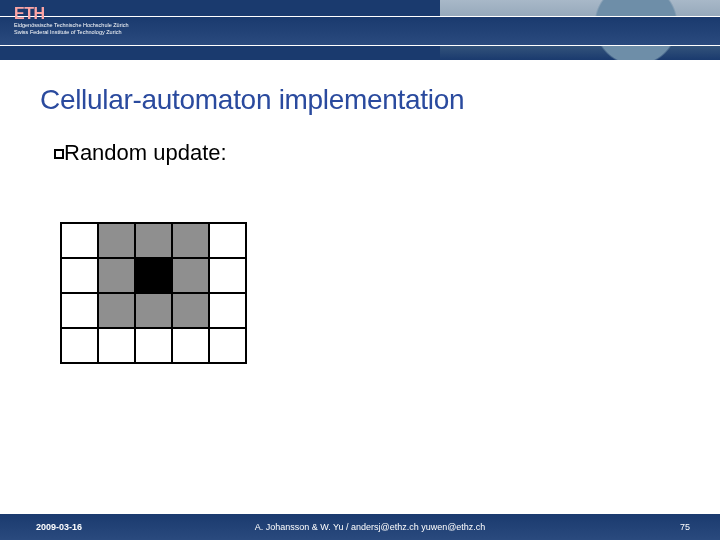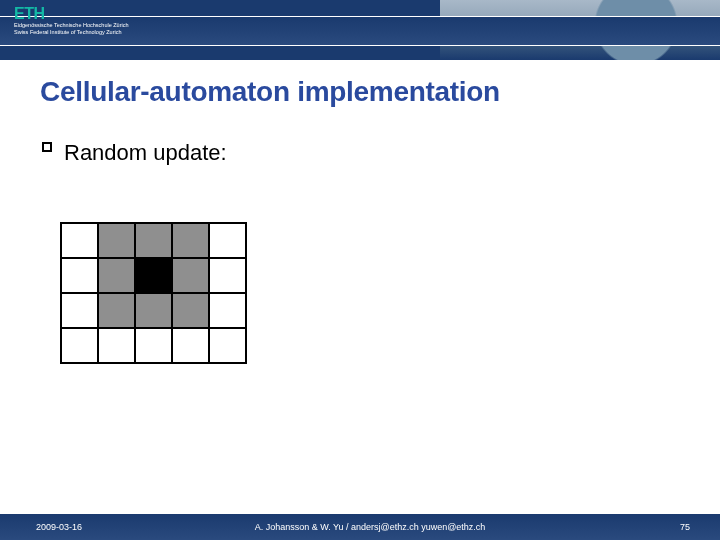--- a/index.html
+++ b/index.html
@@ -39,47 +39,46 @@
     border-bottom: 1px solid #ffffff;
     box-sizing: border-box;
   }
   .logo {
     position: absolute;
     left: 14px;
     top: 6px;
     width: 120px;
   }
   .logo-eth {
-    color: #14b8a6;
+    color: #fca5a5;
     font-weight: 900;
     font-size: 16px;
     letter-spacing: -0.5px;
     line-height: 1;
   }
   .logo-sub1, .logo-sub2 {
     color: #ffffff;
     font-size: 5.5px;
     line-height: 1.2;
   }
   .title {
     position: absolute;
     left: 40px;
-    top: 76px;
+    top: 84px;
     font-size: 28px;
-    font-weight: 700;
+    font-weight: 400;
     color: #2a4a9e;
     letter-spacing: -0.3px;
   }
   .bullet-row {
     position: absolute;
-    left: 42px;
+    left: 54px;
     top: 140px;
     display: flex;
-    align-items: flex-start;
-    gap: 12px;
+    align-items: center;
   }
   .bullet-sq {
     width: 10px;
     height: 10px;
     border: 2px solid #000000;
     box-sizing: border-box;
     background: transparent;
     margin-top: 2px;
   }
   .bullet-text {
@@ -110,20 +109,21 @@
     background: linear-gradient(180deg, #1a3a6e 0%, #2a4a7e 100%);
     border-top: 1px solid #ffffff;
     display: flex;
     align-items: center;
     color: #ffffff;
     font-size: 9px;
   }
   .footer-date {
     position: absolute;
     left: 36px;
+    font-weight: bold;
   }
   .footer-authors {
     position: absolute;
     left: 50%;
     transform: translateX(-50%);
     white-space: nowrap;
     margin-left: 10px;
   }
   .footer-page {
     position: absolute;

